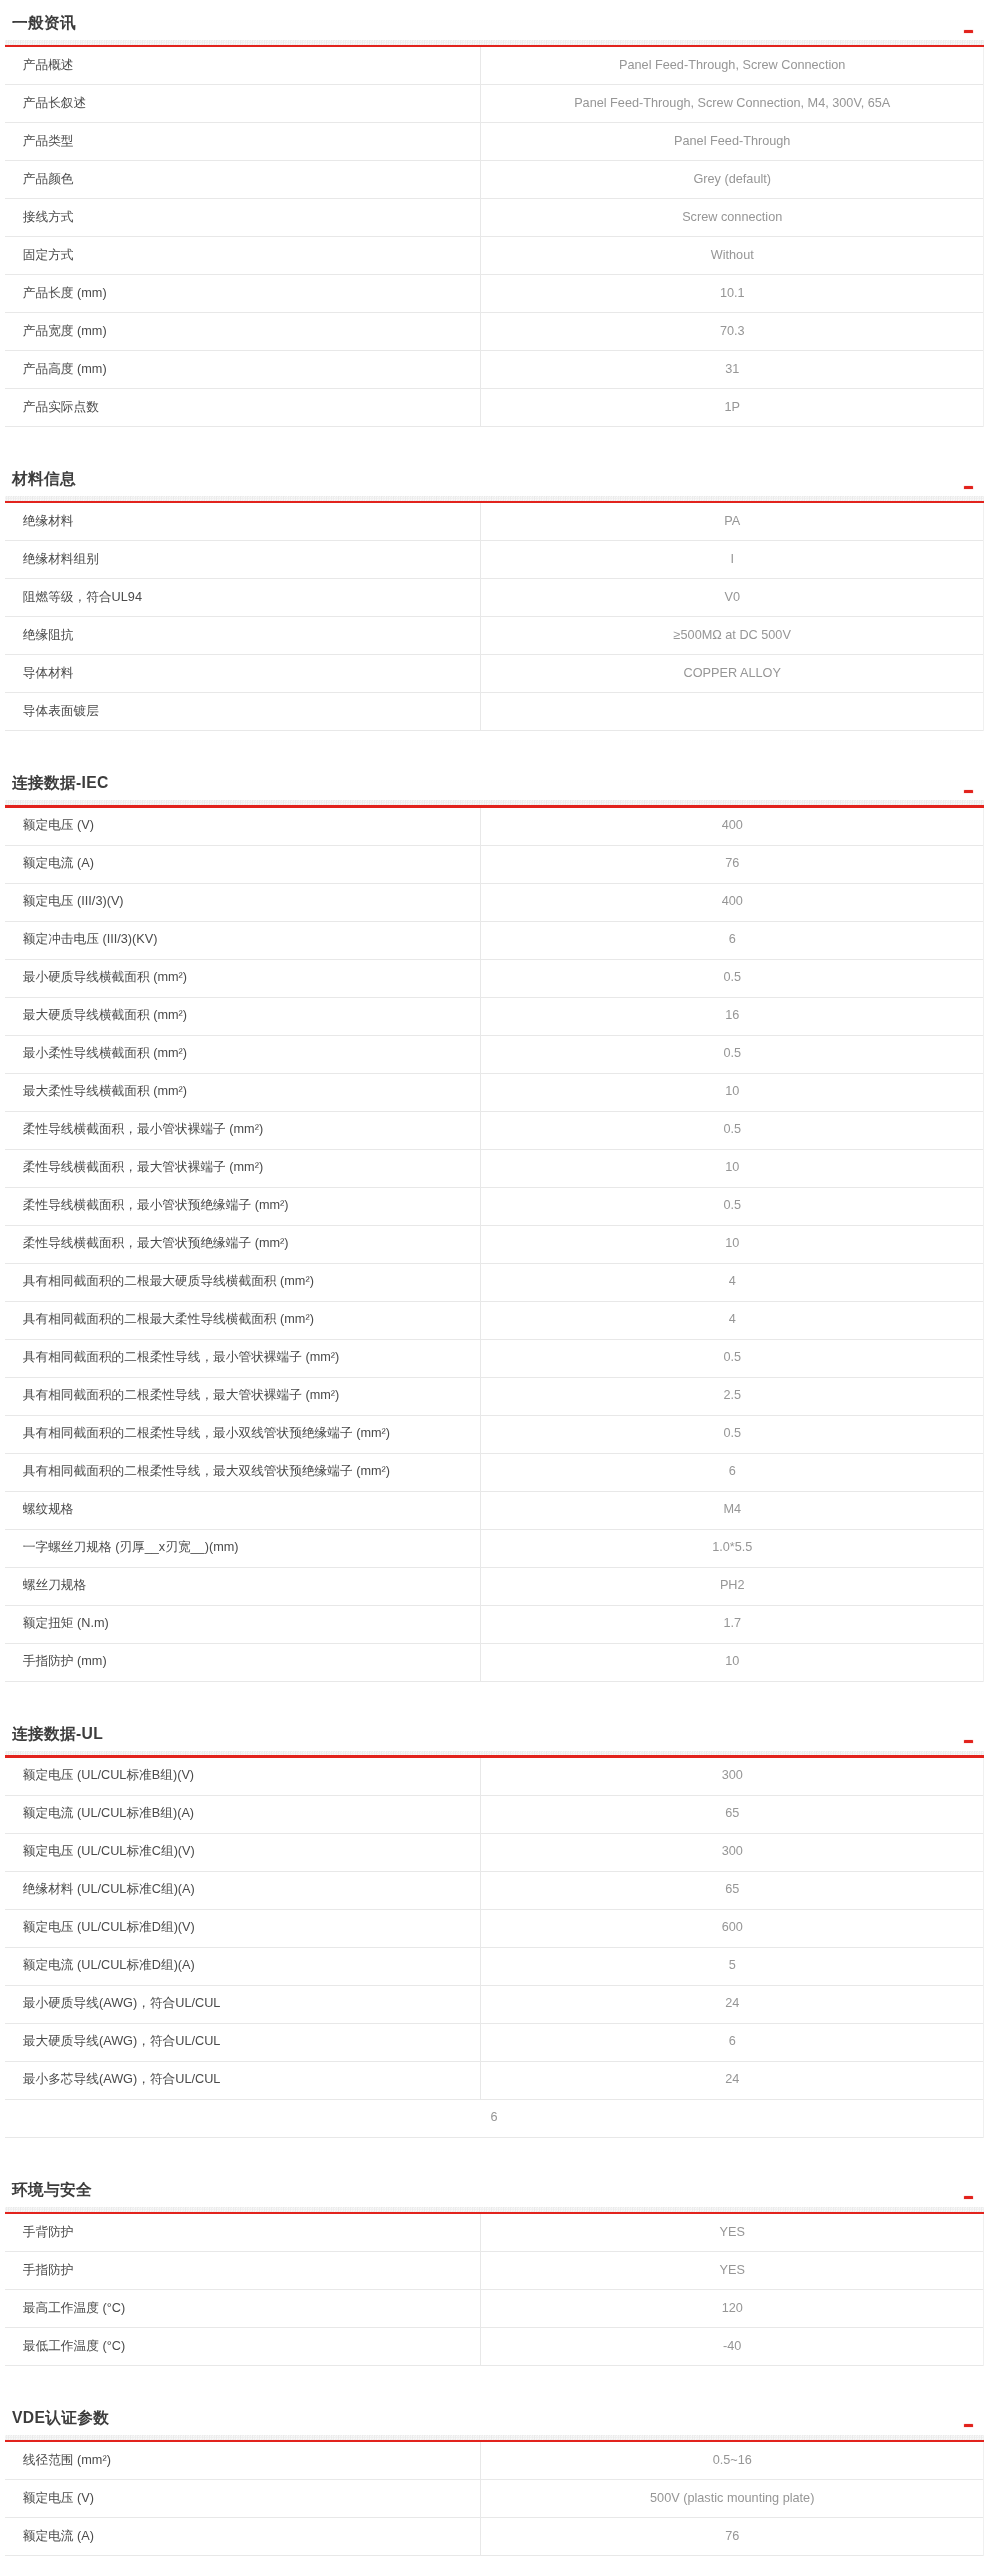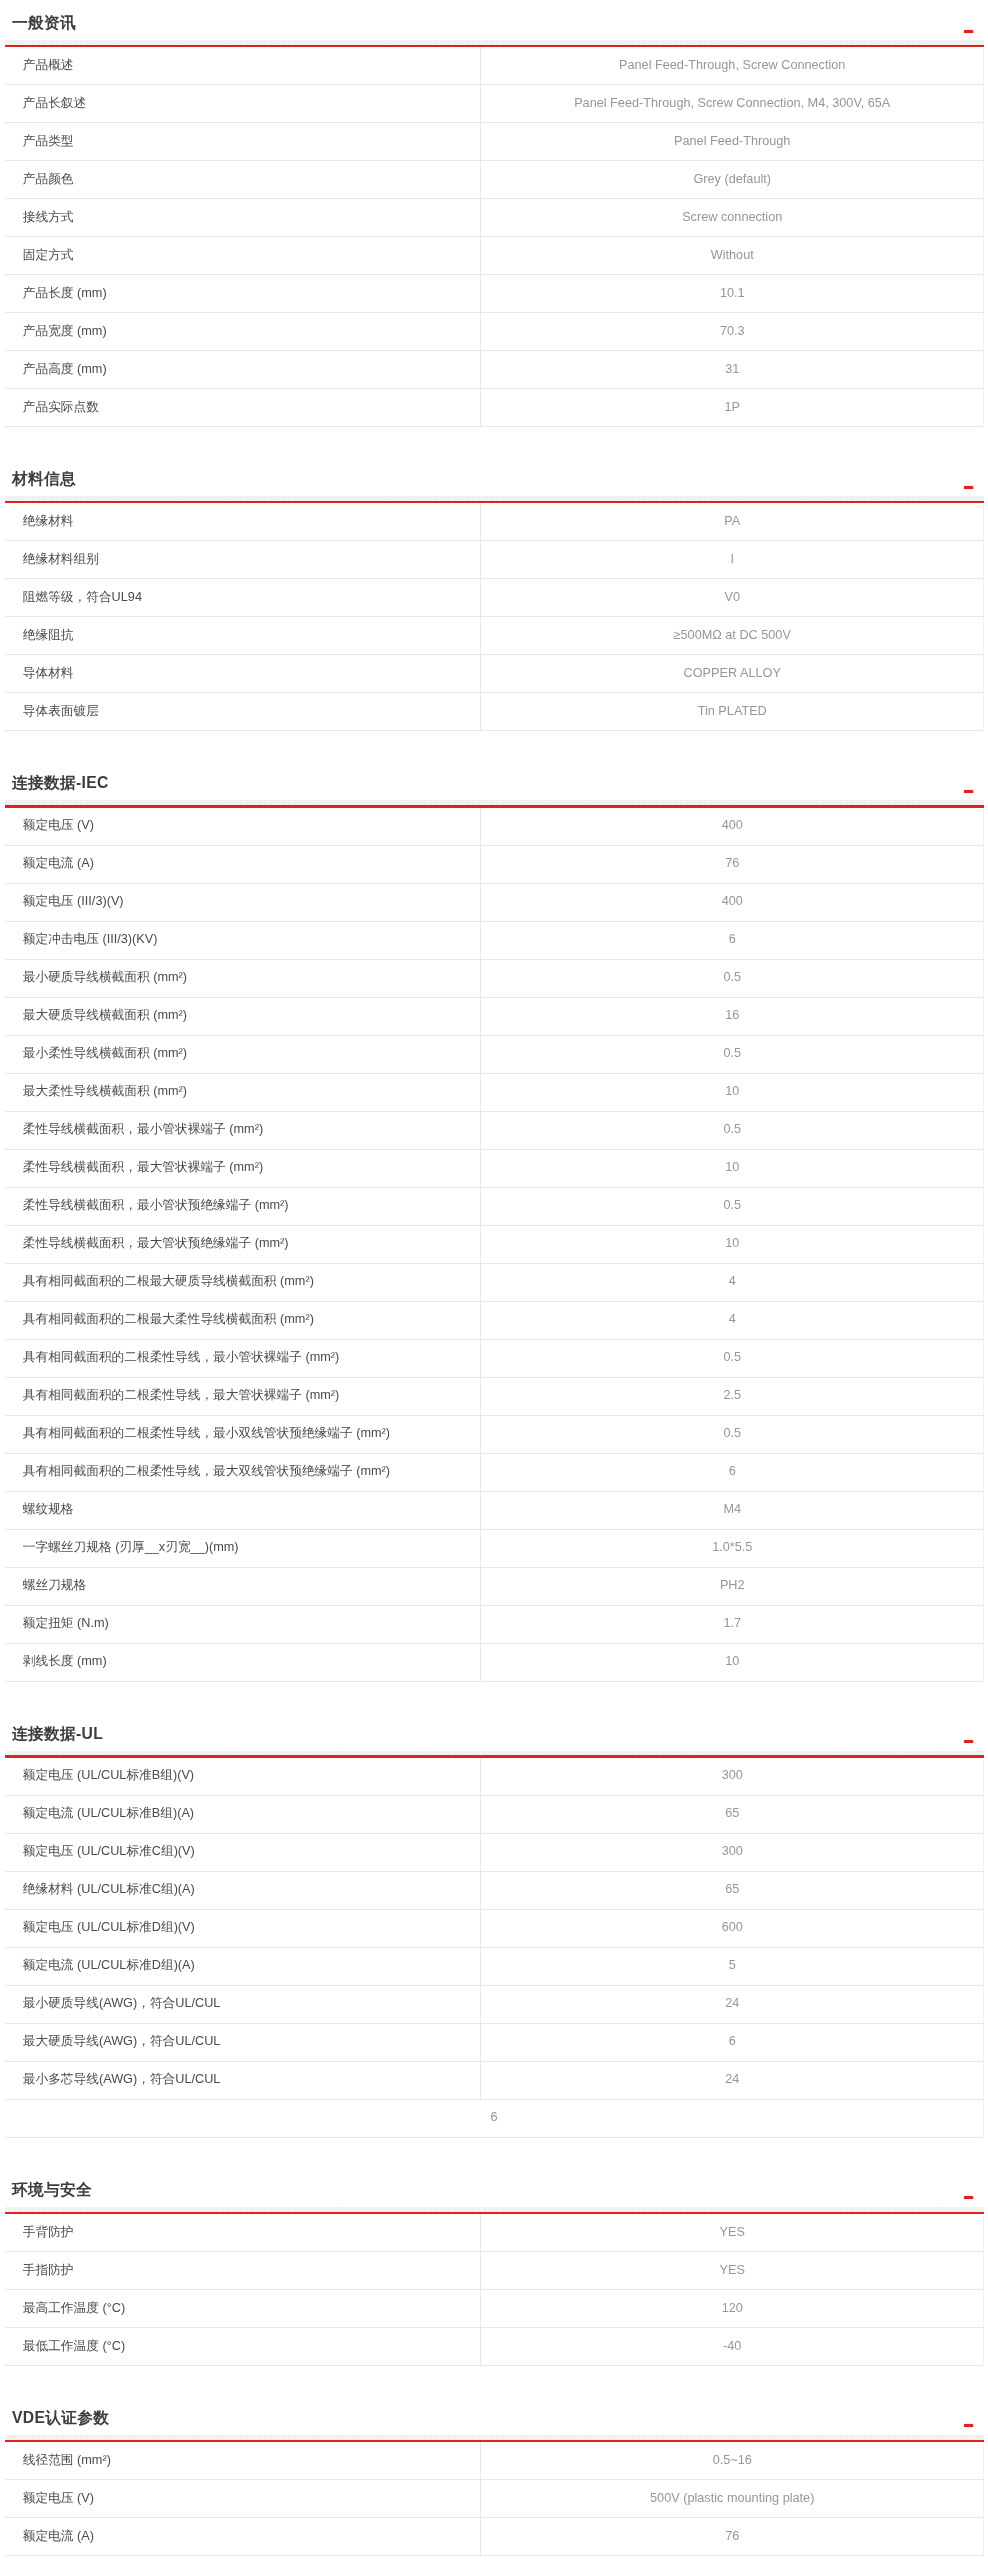--- a/index.html
+++ b/index.html
@@ -179,21 +179,20 @@
     <div class="cell value">≥500MΩ at DC 500V</div>
   </div>
 
   <div class="spec-row">
     <div class="cell label">导体材料</div>
     <div class="cell value">COPPER ALLOY</div>
   </div>
 
   <div class="spec-row">
     <div class="cell label">导体表面镀层</div>
-    <div class="cell value">Tin PLATED</div>
   </div>
 </div>
   </section>
 
   <section class="section">
     <div class="sec-head">
       <h2 class="sec-title">连接数据-IEC</h2>
       <span class="collapse-icon" title=""></span>
     </div>
     <div class="rule-band"></div>
@@ -303,21 +302,21 @@
     <div class="cell label">螺丝刀规格</div>
     <div class="cell value">PH2</div>
   </div>
 
   <div class="spec-row">
     <div class="cell label">额定扭矩 (N.m)</div>
     <div class="cell value">1.7</div>
   </div>
 
   <div class="spec-row">
-    <div class="cell label">剥线长度 (mm)</div>
+    <div class="cell label">手指防护 (mm)</div>
     <div class="cell value">10</div>
   </div>
 </div>
   </section>
 
   <section class="section">
     <div class="sec-head">
       <h2 class="sec-title">连接数据-UL</h2>
       <span class="collapse-icon" title=""></span>
     </div>

